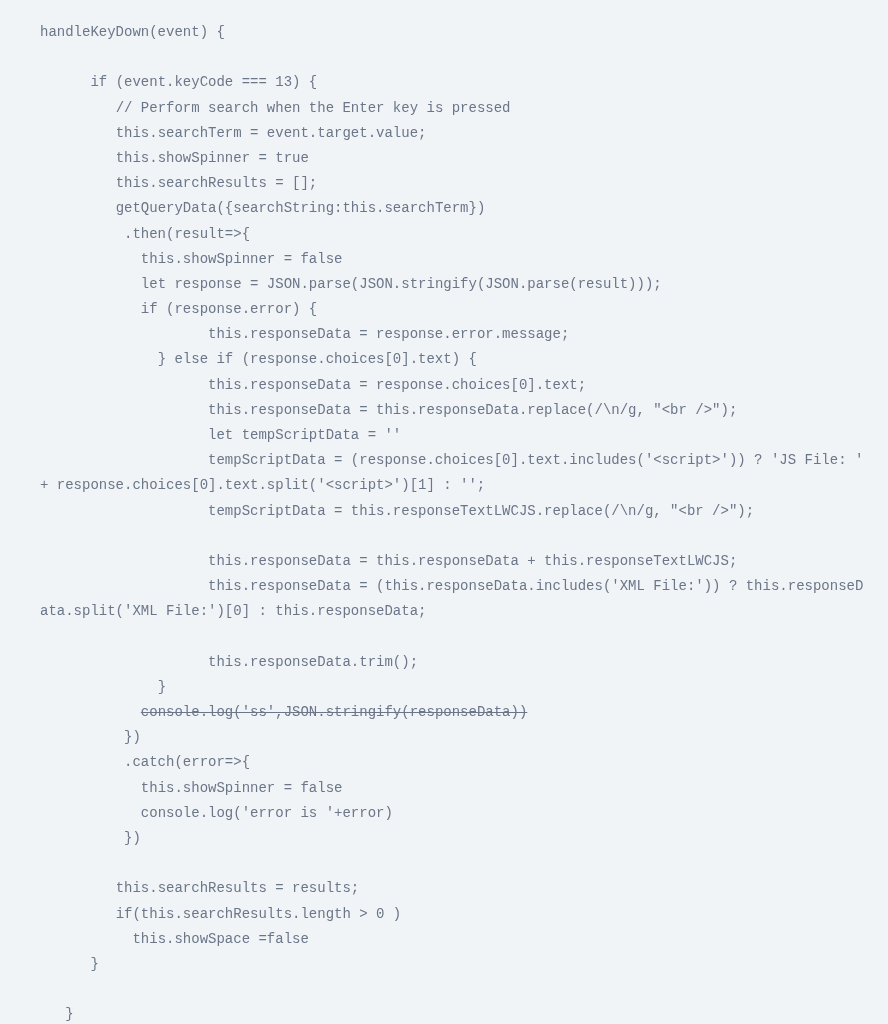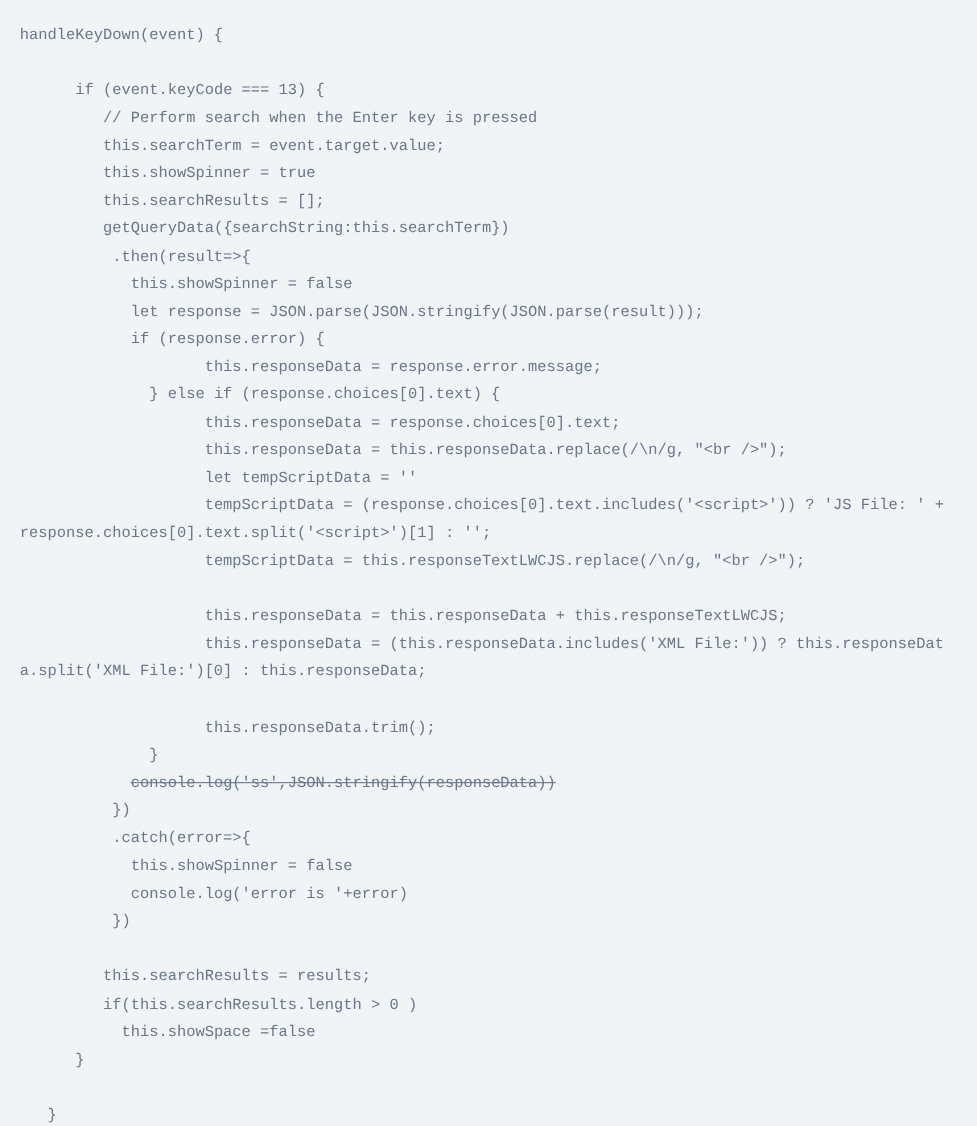--- a/index.html
+++ b/index.html
@@ -15,20 +15,21 @@
     padding: 20px 18px;
     white-space: pre;
     overflow-x: auto;
     width: 888px;
     box-sizing: border-box;
   }
   .line {
     display: block;
     white-space: pre-wrap;
     word-break: break-all;
+    margin-left: 22px;
   }
   .struck {
     text-decoration: line-through;
     text-decoration-color: #6b7689;
     text-decoration-thickness: 1px;
   }
 </style>
 </head>
 <body>
 

